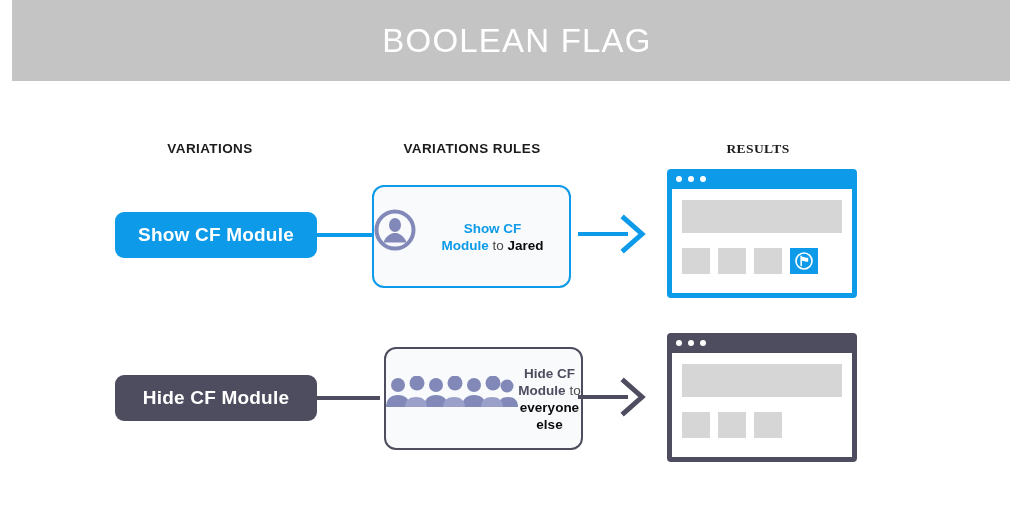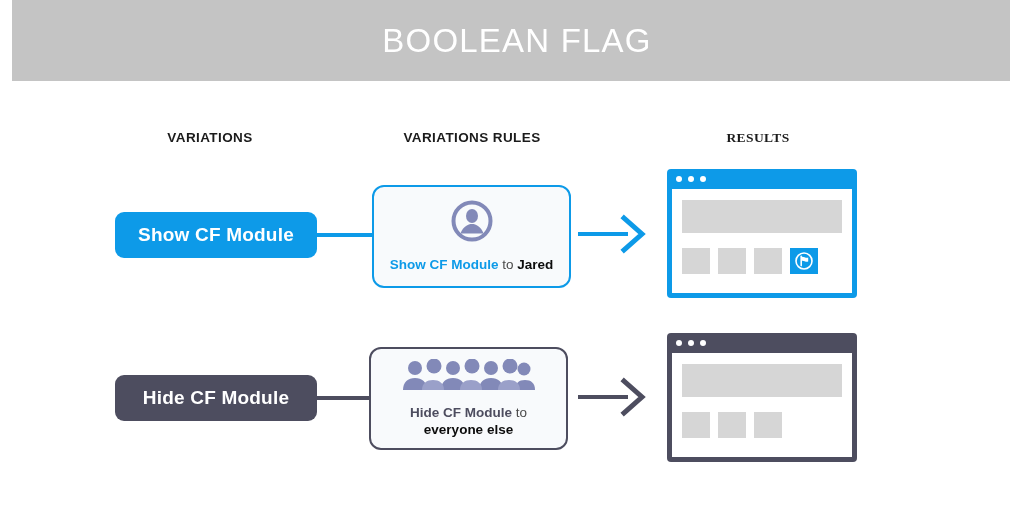--- a/index.html
+++ b/index.html
@@ -33,20 +33,21 @@
 
   
   .col-head {
     position: absolute;
     font-size: 13.5px;
     font-weight: bold;
     color: #1b1b1b;
     letter-spacing: 0.4px;
     text-align: center;
     white-space: nowrap;
+    margin-top: 11px;
   }
   #head-variations { left: 110px; top: 130px; width: 200px; }
   #head-targeting  { left: 372px; top: 130px; width: 200px; }
   #head-results    { left: 660px; top: 130px; width: 196px; font-family: Liberation Serif, serif; }
 
   
   .connector {
     position: absolute;
     height: 4px;
   }
@@ -69,30 +70,30 @@
   #pill-show { left: 115px; top: 212px; width: 202px; background: #0d9ae8; }
   #pill-hide { left: 115px; top: 375px; width: 202px; background: #4d4d5f; }
 
   
   .rule-card {
     position: absolute;
     width: 199px;
     border-radius: 12px;
     background: #f8fafc;
     display: flex;
-    flex-direction: column;
+    flex-direction: row;
     align-items: center;
     justify-content: center;
   }
   #card-show {
     left: 372px; top: 185px; height: 103px;
     border: 2px solid #0d9ae8;
   }
   #card-hide {
-    left: 369px; top: 347px; height: 103px;
+    left: 384px; top: 347px; height: 103px;
     border: 2px solid #4d4d5f;
   }
 
   .rule-icon { display: block; }
   #icon-person { margin-bottom: 10px; }
   #icon-crowd  { margin-bottom: 9px; }
 
   .rule-text {
     text-align: center;
     font-size: 13.5px;

